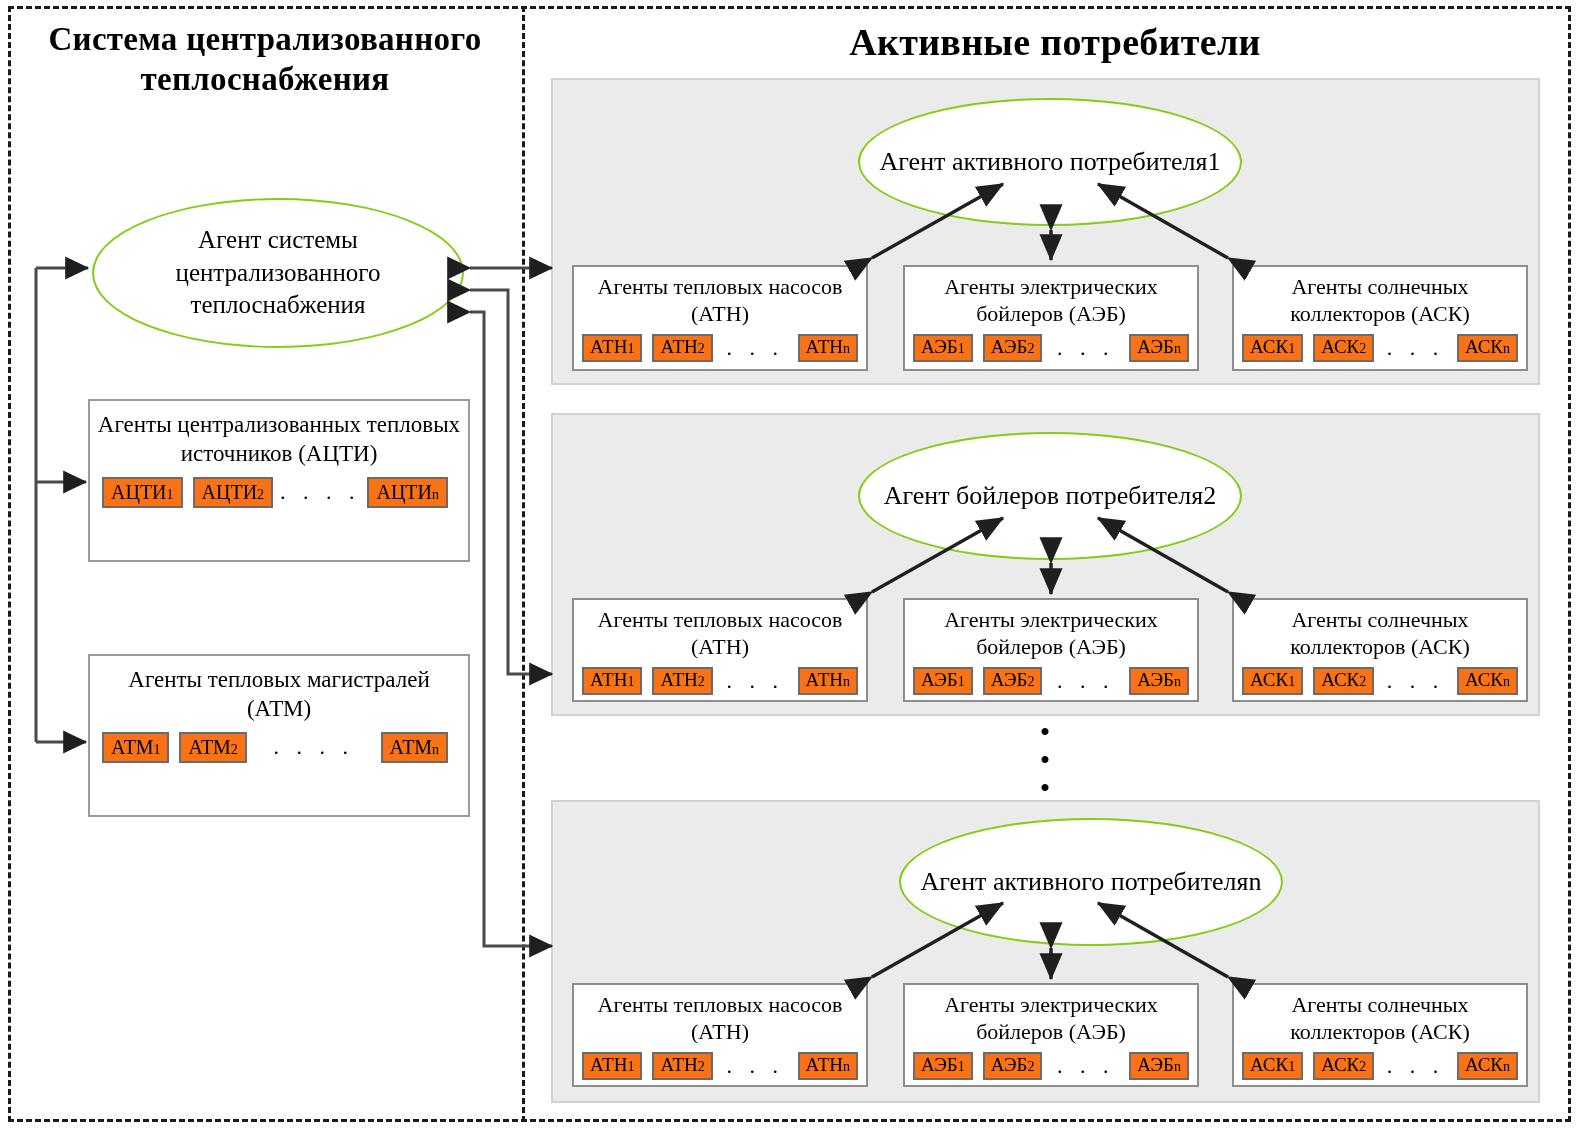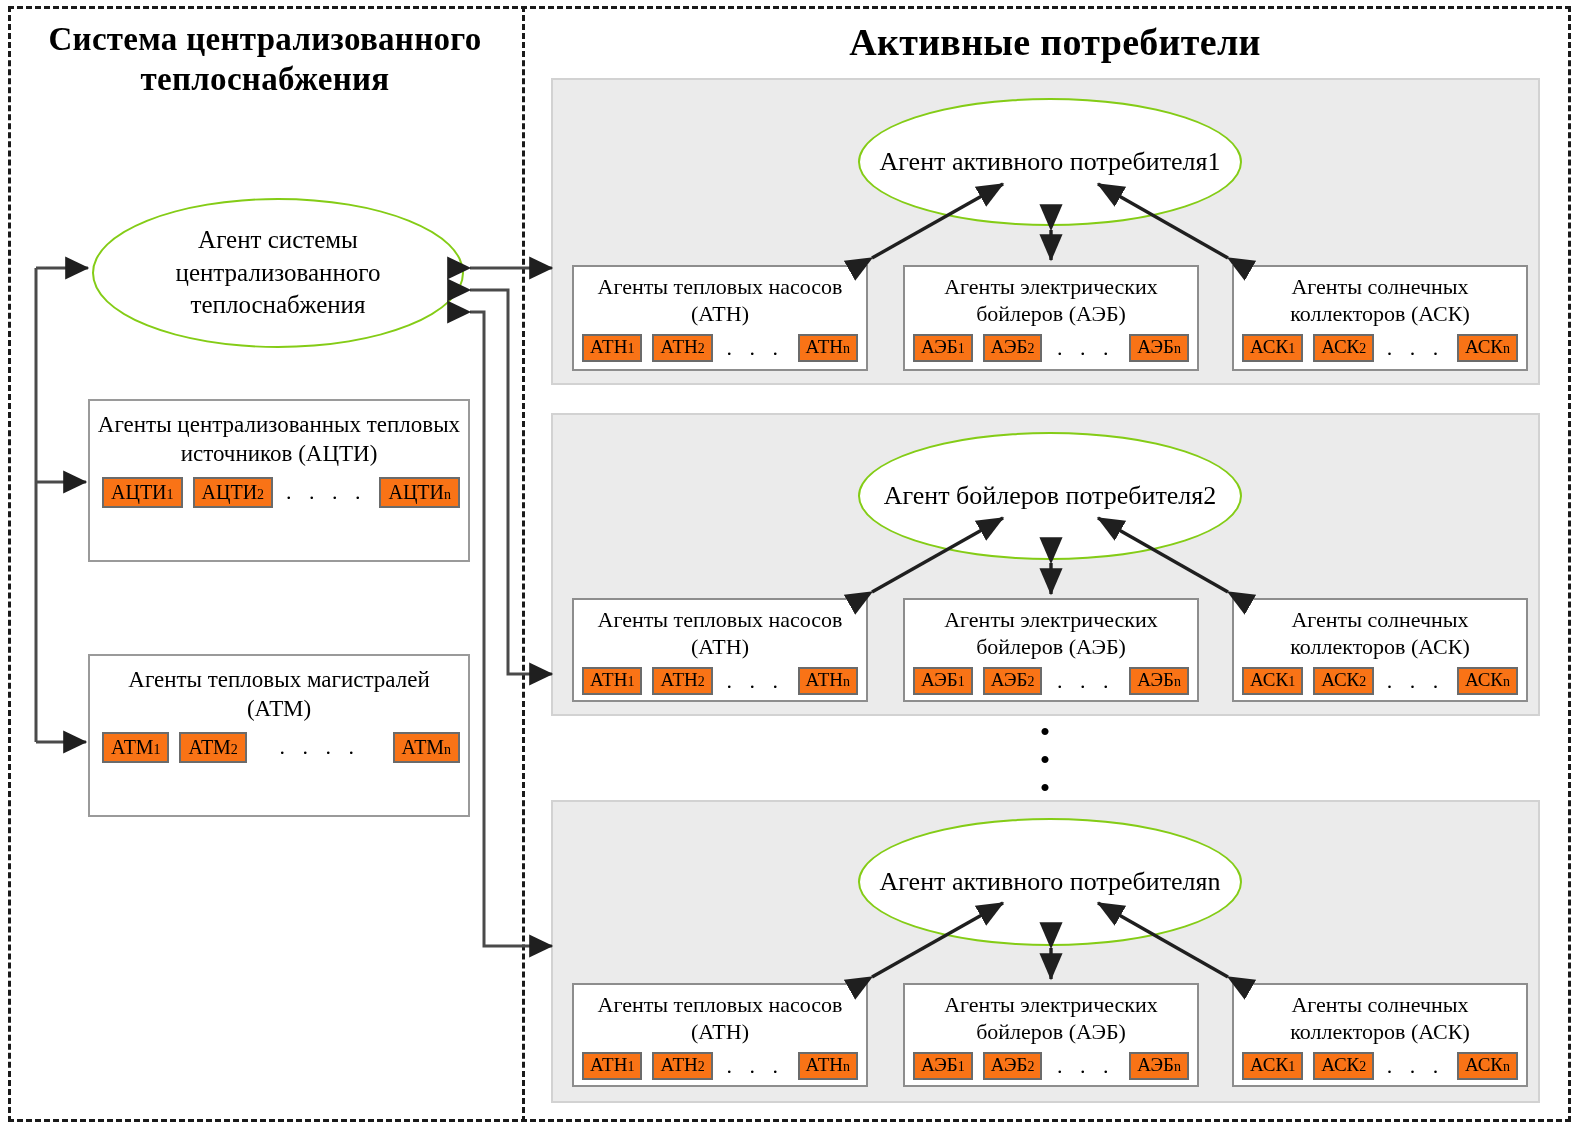--- a/index.html
+++ b/index.html
@@ -80,21 +80,21 @@
   .lbox-title {
     text-align: center;
     font-size: 23px;
     color: #000;
     line-height: 1.26;
     padding: 10px 6px 0 6px;
   }
   .chip-row {
     display: flex;
     align-items: center;
-    padding: 8px 8px 10px 12px;
+    padding: 8px 20px 10px 12px;
   }
   .chip {
     border: 2px solid #6b6b6b;
     background: #f97316;
     font-size: 20px;
     padding: 2px 7px 3px 7px;
     color: #000;
     white-space: nowrap;
     line-height: 1.1;
   }
@@ -266,21 +266,21 @@
   </div>
 
   <div class="vdots" style="left:1035px; top:718px;">
     <div>•</div>
     <div>•</div>
     <div>•</div>
   </div>
 
   <div class="group-panel" style="left:551px; top:800px; width:989px; height:303px;"></div>
 
-  <div class="ellipse ap-ellipse" style="left:858px; top:818px;">
+  <div class="ellipse ap-ellipse" style="left:899px; top:818px;">
     <span>Агент активного потребителяn</span>
   </div>
 
   <div class="sbox" style="left:572px; top:983px; width:296px; height:104px;">
     <div class="sbox-title">Агенты тепловых насосов (АТН)</div>
     <div class="chip-row">
       <span class="chip"><span>АТН</span><span class="sub">1</span></span>
       <span class="spacer"></span>
       <span class="chip"><span>АТН</span><span class="sub">2</span></span>
       <span class="dots">. . .</span>

